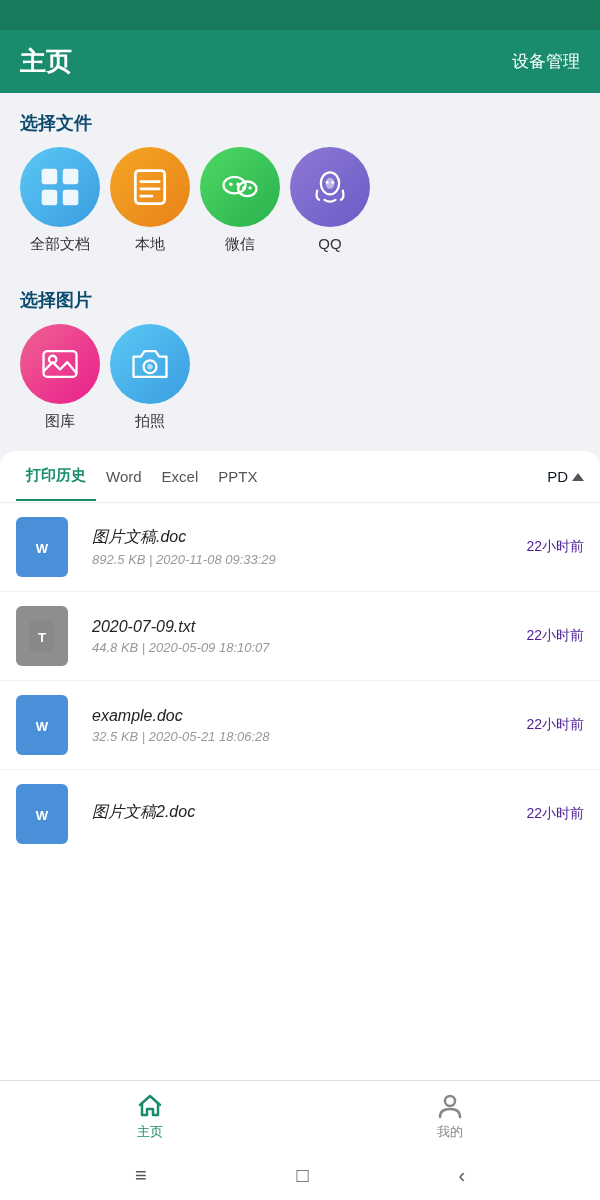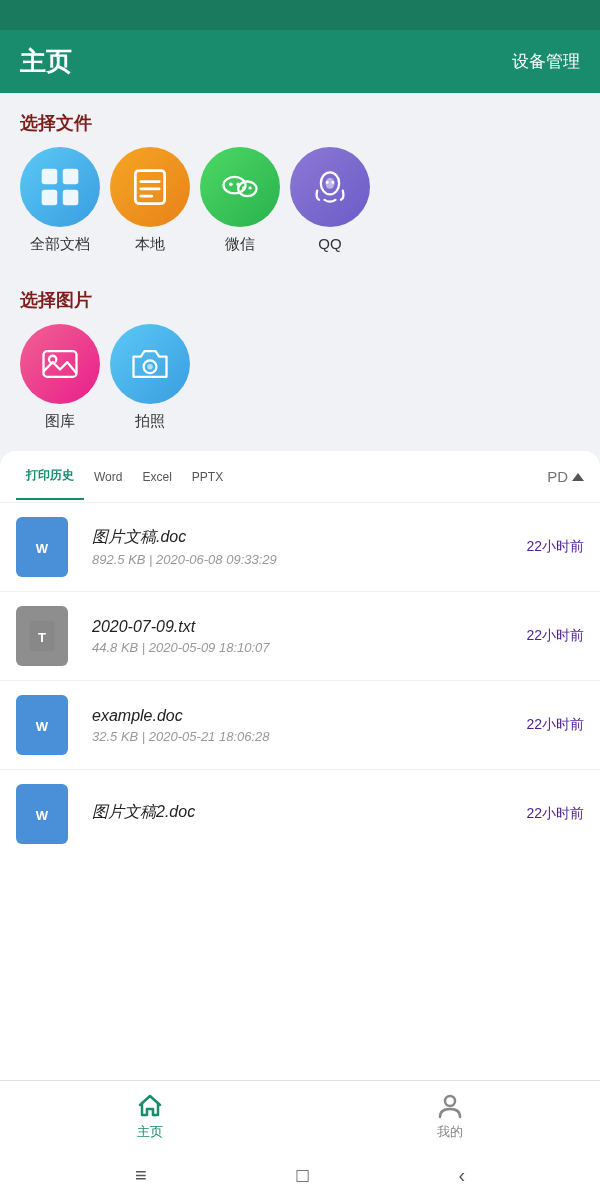--- a/index.html
+++ b/index.html
@@ -47,21 +47,21 @@
       flex: 1;
       display: flex;
       flex-direction: column;
       overflow: hidden;
     }
 
     
     .section-title {
       font-size: 18px;
       font-weight: 600;
-      color: #7f1d1d;
+      color: #0c4a6e;
       padding: 18px 20px 12px;
     }
 
     
     .icon-grid {
       display: flex;
       flex-direction: row;
       padding: 0 20px 16px;
       gap: 10px;
     }
@@ -116,35 +116,35 @@
     .tabs {
       display: flex;
       align-items: center;
       padding: 0 16px;
       border-bottom: 1px solid #eee;
       background: white;
       height: 52px;
     }
     .tab-item {
       padding: 14px 10px;
-      font-size: 12px;
+      font-size: 15px;
       color: #555;
       cursor: pointer;
       white-space: nowrap;
     }
     .tab-item.active {
       color: #1a8c6e;
       font-weight: 600;
       border-bottom: 2px solid #1a8c6e;
     }
     .tab-more {
       display: flex;
       align-items: center;
       gap: 4px;
-      color: #737373;
+      color: #0f172a;
       font-size: 15px;
       cursor: pointer;
       margin-left: auto;
     }
     .chevron-up {
       width: 0;
       height: 0;
       border-left: 6px solid transparent;
       border-right: 6px solid transparent;
       border-bottom: 8px solid #555;
@@ -376,21 +376,21 @@
 
       <div class="file-item">
         <div class="file-icon file-icon-doc">
           <svg viewBox="0 0 36 44" xmlns="http://www.w3.org/2000/svg">
             <rect x="1" y="1" width="34" height="42" rx="4" fill="#4a90d9"></rect>
             <text x="18" y="30" text-anchor="middle" fill="white" font-size="18" font-weight="bold" font-family="sans-serif">W</text>
           </svg>
         </div>
         <div class="file-info">
           <div class="file-name">图片文稿.doc</div>
-          <div class="file-meta">892.5 KB | 2020-06-08 09:33:29</div>
+          <div class="file-meta">892.5 KB | 2020-11-08 09:33:29</div>
         </div>
         <span class="file-time">22小时前</span>
       </div>
 
       <div class="file-item">
         <div class="file-icon file-icon-txt">
           <svg viewBox="0 0 36 44" xmlns="http://www.w3.org/2000/svg">
             <rect x="1" y="1" width="34" height="42" rx="4" fill="#888"></rect>
             <text x="18" y="30" text-anchor="middle" fill="white" font-size="18" font-weight="bold" font-family="sans-serif">T</text>
           </svg>

